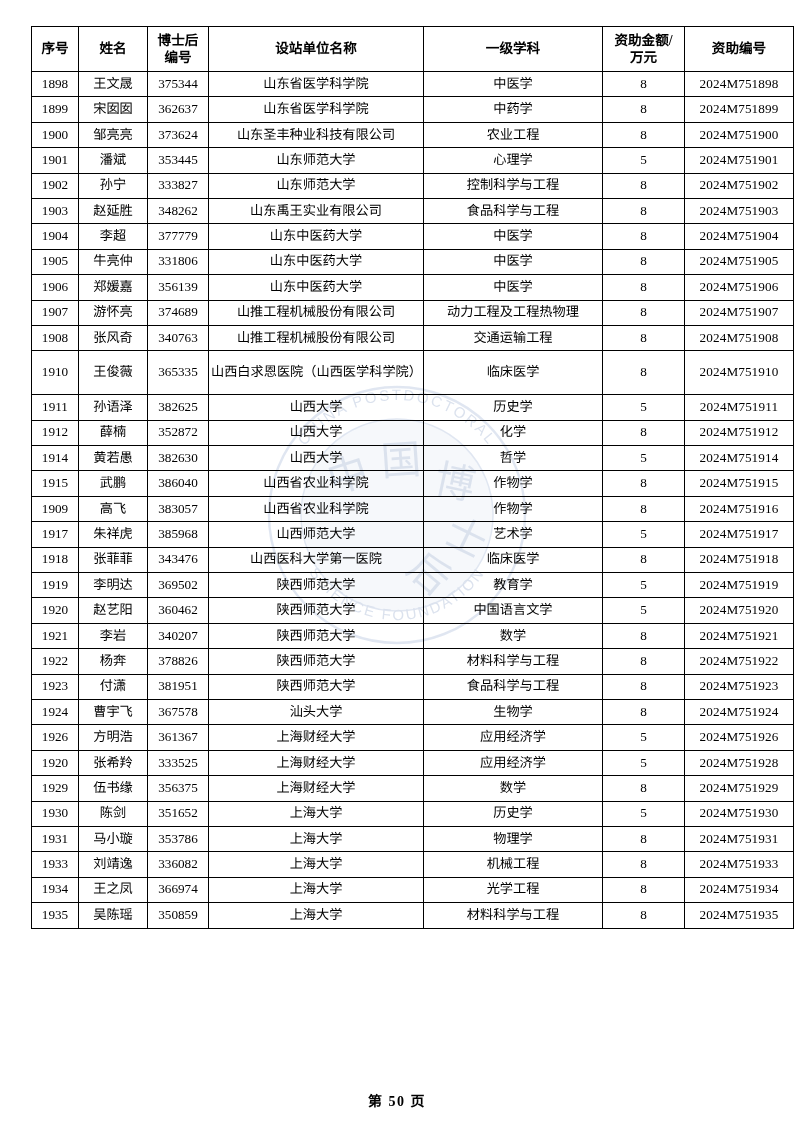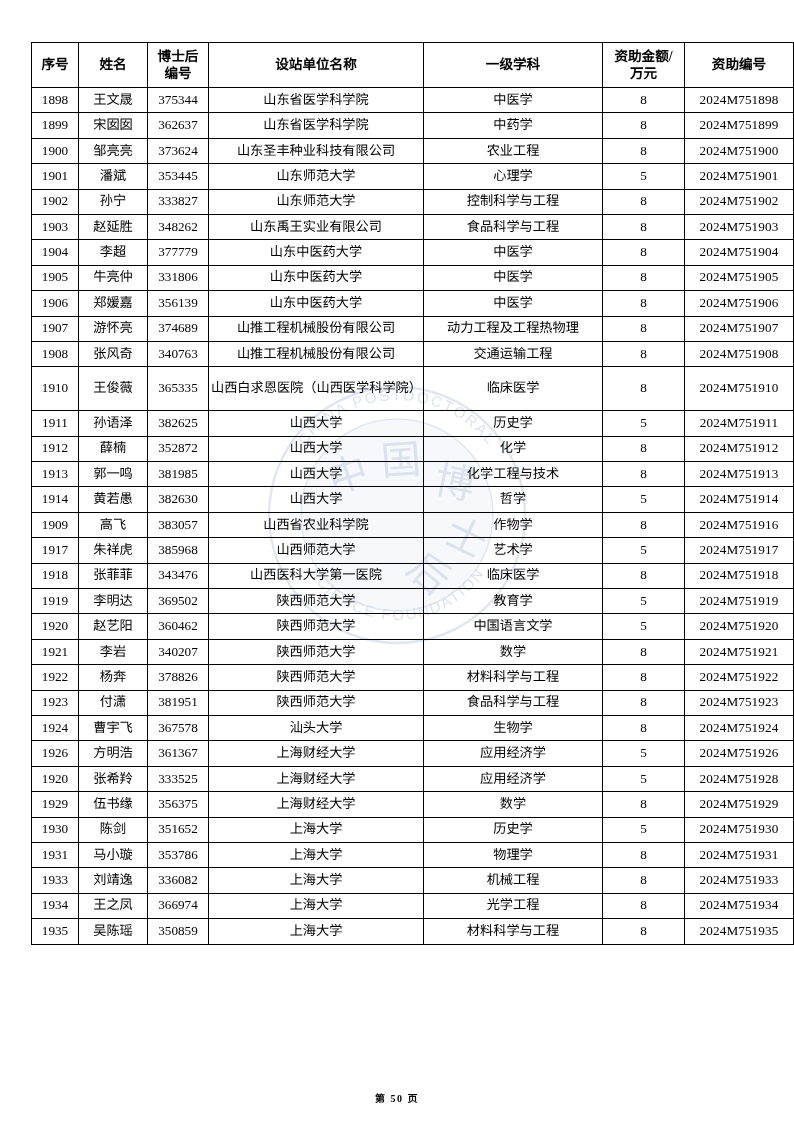--- a/index.html
+++ b/index.html
@@ -36,21 +36,21 @@
     top: 0;
     width: 794px;
     height: 1123px;
     z-index: 2;
   }
 
   
   #funding-table {
     position: absolute;
     left: 31px;
-    top: 42px;
+    top: 26px;
     width: 732px;
     border-collapse: collapse;
     table-layout: fixed;
     background: transparent;
   }
   #funding-table td,
   #funding-table th {
     border: 1px solid #000000;
     padding: 0 2px;
     text-align: center;
@@ -85,21 +85,21 @@
   td.fund { font-size: 12.6px; letter-spacing: 0.1px; }
   td.inst, td.disc, td.name { font-size: 13.2px; }
 
   
   #page-footer {
     position: absolute;
     left: 0;
     top: 1090px;
     width: 794px;
     text-align: center;
-    font-size: 10px;
+    font-size: 14px;
     font-weight: bold;
     letter-spacing: 1.5px;
     font-family: "Liberation Serif", "DejaVu Serif", serif;
   }
 </style>
 </head>
 <body>
 
 <svg id="watermark" viewBox="0 0 290 290" xmlns="http://www.w3.org/2000/svg" aria-hidden="true">
   <defs>
@@ -274,38 +274,38 @@
         <tr>
           <td class="seq">1912</td>
           <td class="name">薛楠</td>
           <td class="pdid">352872</td>
           <td class="inst">山西大学</td>
           <td class="disc">化学</td>
           <td class="amt">8</td>
           <td class="fund">2024M751912</td>
         </tr>
         <tr>
-          <td class="seq">1913</td>
-          <td class="name">郭一鸣</td>
-          <td class="pdid">381985</td>
-          <td class="inst">山西大学</td>
-          <td class="disc">化学工程与技术</td>
-          <td class="amt">8</td>
-          <td class="fund">2024M751913</td>
-        </tr>
-        <tr>
           <td class="seq">1914</td>
           <td class="name">黄若愚</td>
           <td class="pdid">382630</td>
           <td class="inst">山西大学</td>
           <td class="disc">哲学</td>
           <td class="amt">5</td>
           <td class="fund">2024M751914</td>
         </tr>
         <tr>
+          <td class="seq">1915</td>
+          <td class="name">武鹏</td>
+          <td class="pdid">386040</td>
+          <td class="inst">山西省农业科学院</td>
+          <td class="disc">作物学</td>
+          <td class="amt">8</td>
+          <td class="fund">2024M751915</td>
+        </tr>
+        <tr>
           <td class="seq">1909</td>
           <td class="name">高飞</td>
           <td class="pdid">383057</td>
           <td class="inst">山西省农业科学院</td>
           <td class="disc">作物学</td>
           <td class="amt">8</td>
           <td class="fund">2024M751916</td>
         </tr>
         <tr>
           <td class="seq">1917</td>

